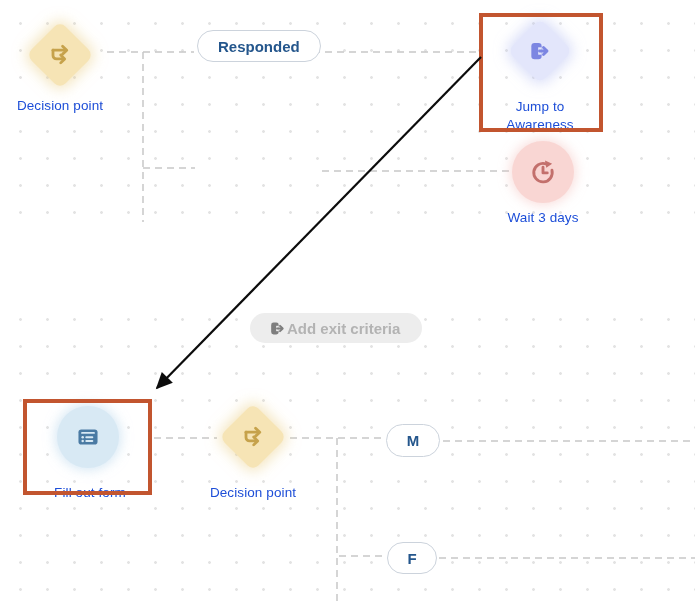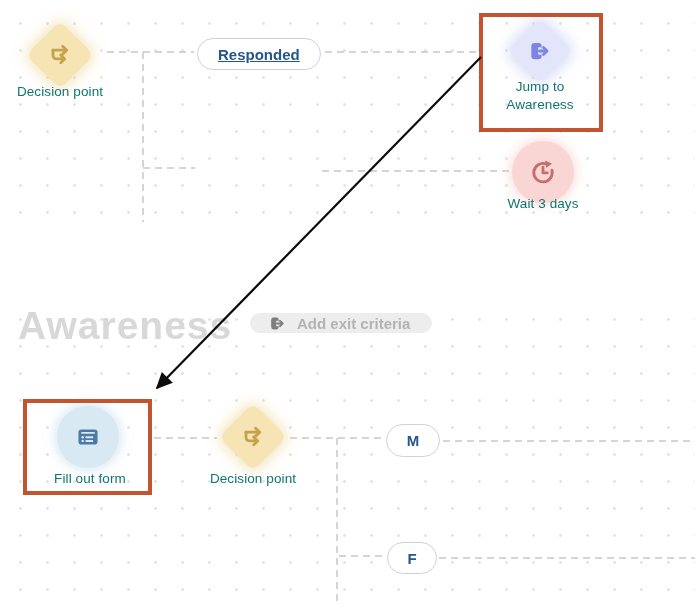--- a/index.html
+++ b/index.html
@@ -23,41 +23,41 @@
   .diamond.yellow{background:#f6e4b5;box-shadow:0 0 14px 3px rgba(235,207,136,.55);}
   .diamond.purple{background:#e3e6fb;box-shadow:0 0 14px 3px rgba(189,196,244,.6);}
   .circle-node{
     position:absolute;width:62px;height:62px;border-radius:50%;
   }
   .circle-node.pink{background:#f9d6d3;box-shadow:0 0 12px 2px rgba(244,193,189,.55);}
   .circle-node.blue{background:#d8e9f4;box-shadow:0 0 12px 2px rgba(178,212,235,.55);}
   .node-icon{position:absolute;}
   .node-label{
     position:absolute;text-align:center;font-size:13.5px;line-height:1.32;
-    color:#0f766e;letter-spacing:.1px;
+    color:#1d4ed8;letter-spacing:.1px;margin-top:14px;
   }
   
   .pill{
     position:absolute;display:flex;align-items:center;justify-content:center;
     background:#fff;border:1px solid #ccd3dc;border-radius:17px;height:32px;
     padding:0 20px;font-size:15px;font-weight:600;color:#24568c;box-sizing:border-box;
   }
   .pill.small{padding:0;}
   
   .highlight-box{
     position:absolute;border:4px solid #c2552f;box-sizing:border-box;background:transparent;
   }
   
   .stage-title{
     position:absolute;left:18px;top:304px;font-size:39px;font-weight:800;
     color:#d8d8d8;letter-spacing:1px;
   }
   .exit-pill{
-    position:absolute;left:250px;top:313px;height:20px;border-radius:19px;
-    background:#ededed;display:flex;align-items:center;gap:10px;padding:0 22px 0 18px;
+    position:absolute;left:250px;top:313px;height:30px;border-radius:19px;
+    background:#ededed;display:flex;align-items:center;padding:0 22px 0 18px;
     border:none;font-family:"Liberation Sans",sans-serif;
     font-size:15px;font-weight:600;color:#b3b3b3;cursor:pointer;
   }
 </style>
 </head>
 <body>
 
 <div id="canvas">
 
   <div class="dots top"></div>
@@ -83,49 +83,48 @@
       <g stroke="#c6a24b" stroke-width="2.4" fill="none" stroke-linecap="round" stroke-linejoin="round">
         <path d="M6 7 H17"></path>
           <path d="M14.2 3.6 L17.8 7 L14.2 10.4"></path>
         <path d="M6 7 V11.5 a3 3 0 0 0 3 3 H15"></path>
           <path d="M12.6 11.2 L16 14.5 L12.6 17.9"></path>
       </g>
     </svg>
     <div class="node-label" style="left:0px;top:83px;width:120px;">Decision point</div>
   </div>
 
-  <div class="pill" style="left:197px;top:38px;text-decoration:underline;">
+  <div class="pill" style="left:197px;top:30px;">
     <span>Responded</span>
   </div>
 
 
   <div>
     <div class="diamond purple" style="left:517px;top:28px;width:46px;height:46px;"></div>
     <svg class="node-icon" style="left:527px;top:38px;" width="26" height="26" viewBox="0 0 24 24">
       <rect x="4" y="4.5" width="9.5" height="15" rx="3" fill="#7c86e2"></rect>
       <rect x="10.3" y="8.6" width="3.2" height="6.8" fill="#e3e6fb"></rect>
       <g stroke="#7c86e2" stroke-width="2.6" fill="none" stroke-linecap="round" stroke-linejoin="round">
         <path d="M11.5 12 H17.6"></path>
           <path d="M15.2 8.7 L18.5 12 L15.2 15.3"></path>
       </g>
     </svg>
-    <div class="node-label" style="left:497px;top:78px;width:86px;">Jump to Awareness</div>
+    <div class="node-label" style="left:497px;top:84px;width:86px;">Jump to Awareness</div>
   </div>
 
   <div>
     <div class="circle-node pink" style="left:512px;top:141px;"></div>
     <svg class="node-icon" style="left:528px;top:157px;" width="30" height="30" viewBox="0 0 24 24">
       <path d="M19.15 10.59 A7.4 7.4 0 1 1 14.53 5.55" stroke="#c3706c" stroke-width="2.3" fill="none" stroke-linecap="round"></path>
       <polygon points="13.6,2.7 19.3,5.3 14.6,8.5" fill="#c3706c"></polygon>
       <path d="M12 8.2 V12.7 H15.4" stroke="#c3706c" stroke-width="2.3" fill="none" stroke-linecap="round" stroke-linejoin="round"></path>
     </svg>
     <div class="node-label" style="left:493px;top:195px;width:100px;">Wait 3 days</div>
   </div>
 
-  <div class="stage-title">Awareness</div>
 
   <button class="exit-pill">
     <svg width="19" height="19" viewBox="0 0 24 24">
       <rect x="4" y="4.5" width="9.5" height="15" rx="3" fill="#7e7e7e"></rect>
       <rect x="10.3" y="8.6" width="3.2" height="6.8" fill="#ededed"></rect>
       <g stroke="#7e7e7e" stroke-width="2.6" fill="none" stroke-linecap="round" stroke-linejoin="round">
         <path d="M11.5 12 H17.6"></path>
           <path d="M15.2 8.7 L18.5 12 L15.2 15.3"></path>
       </g>
     </svg>

